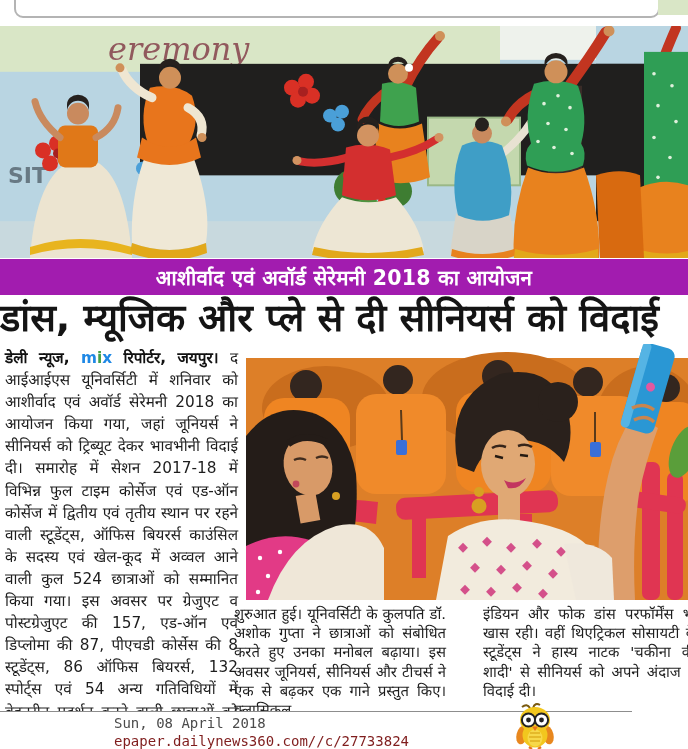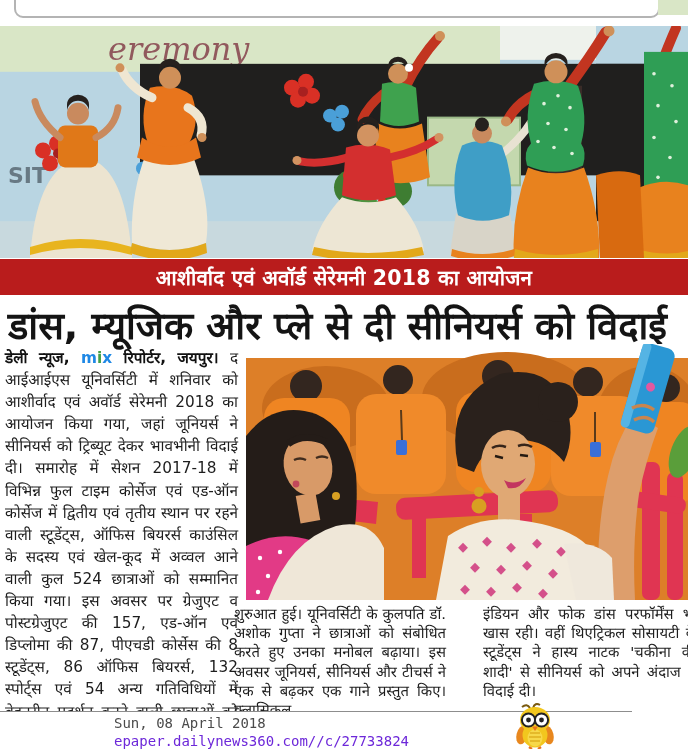--- a/index.html
+++ b/index.html
@@ -6,42 +6,42 @@
   .page{position:relative;width:688px;height:749px;background:#ffffff;overflow:hidden;
         font-family:"DejaVu Sans",sans-serif;}
   
   .cropped-card{position:absolute;left:14px;top:-14px;width:642px;height:28px;
 romance        background:#fdfdfd;border:2px solid #b4b4b4;border-radius:9px;}
   .green-corner{position:absolute;left:658px;top:0;width:30px;height:15px;background:#d9e6c6;}
   
   .stage-photo{position:absolute;left:0;top:26px;width:688px;height:232px;display:block;}
   .selfie-photo{position:absolute;left:246px;top:344px;width:442px;height:256px;display:block;}
   
-  .kicker{position:absolute;left:0;top:259px;width:688px;height:36px;background:#b91c1c;
+  .kicker{position:absolute;left:0;top:259px;width:688px;height:36px;background:#a21caf;
           display:flex;align-items:center;justify-content:center;}
   .kicker span{color:#ffffff;font-size:20.5px;font-weight:bold;letter-spacing:.2px;}
   
-  .headline{position:absolute;left:0;top:293px;width:572px;margin:8px;text-align:center;
+  .headline{position:absolute;left:0;top:293px;width:572px;margin:0;text-align:center;
             font-size:38px;line-height:50px;font-weight:bold;color:#141414;white-space:nowrap;}
   
   .col{position:absolute;text-align:justify;color:#1d1d1d;}
   .col1{left:5px;top:347px;width:233px;font-size:15.3px;line-height:22.1px;}
   .col2{left:234px;top:604px;width:212px;font-size:14.8px;line-height:19.2px;}
   .col3{left:469px;top:604px;width:214px;font-size:14.8px;line-height:19.2px;margin-left:14px;}
   .byline{font-weight:bold;color:#111;margin-top:32px;}
   .bm{color:#1e88e5;font-weight:bold;}
   .bi{color:#43a047;font-weight:bold;}
   .bx{color:#1e88e5;font-weight:bold;}
   
   .footer{position:absolute;left:0;top:711px;width:564px;height:38px;background:#fff;}
   .rule{position:absolute;left:0;top:0;width:632px;border-top:1.5px solid #8d8d8d;}
   .fdate{position:absolute;left:114px;top:4px;font-family:"DejaVu Sans Mono",monospace;
          font-size:14px;color:#4b4b4b;}
   .furl{position:absolute;left:114px;top:22px;font-family:"DejaVu Sans Mono",monospace;
-        font-size:14px;color:#6d28d9;}
+        font-size:14px;color:#7f1d1d;}
   .owl{position:absolute;right:7px;top:-10px;width:44px;height:48px;}
 </style>
 </head>
 <body>
 
 <div class="page">
 
   <div class="cropped-card"></div>
   <div class="green-corner"></div>
 

